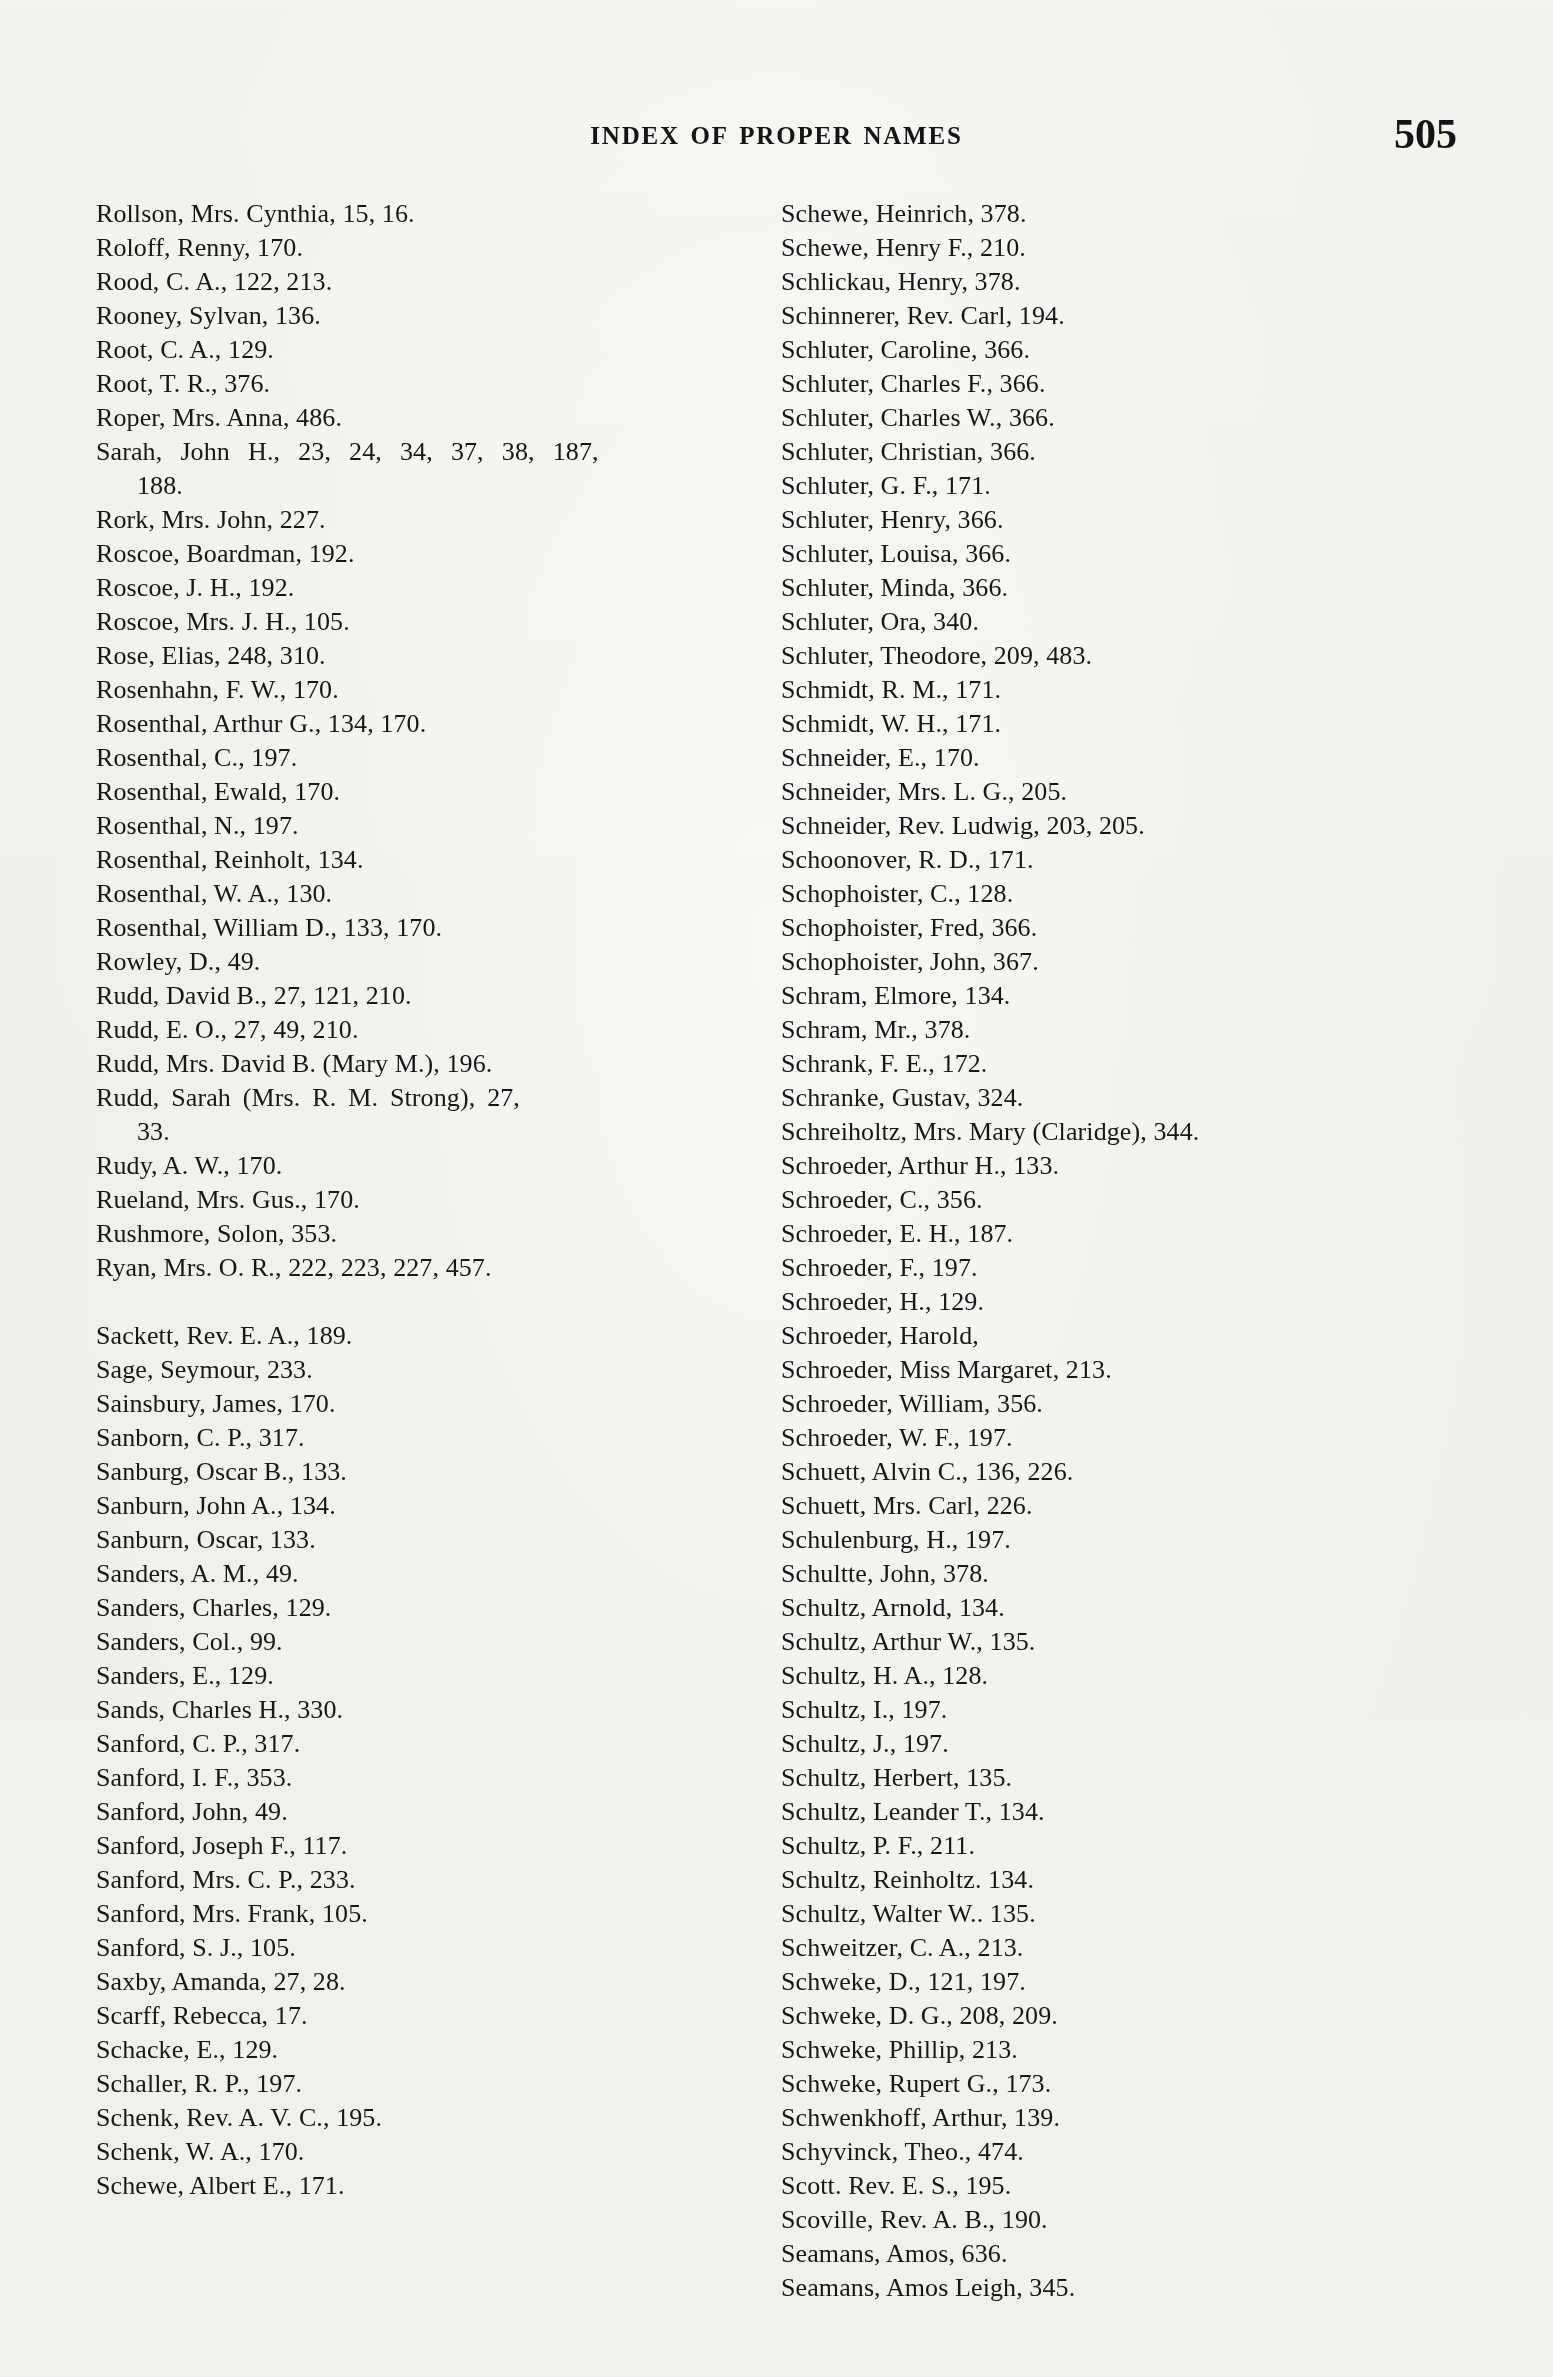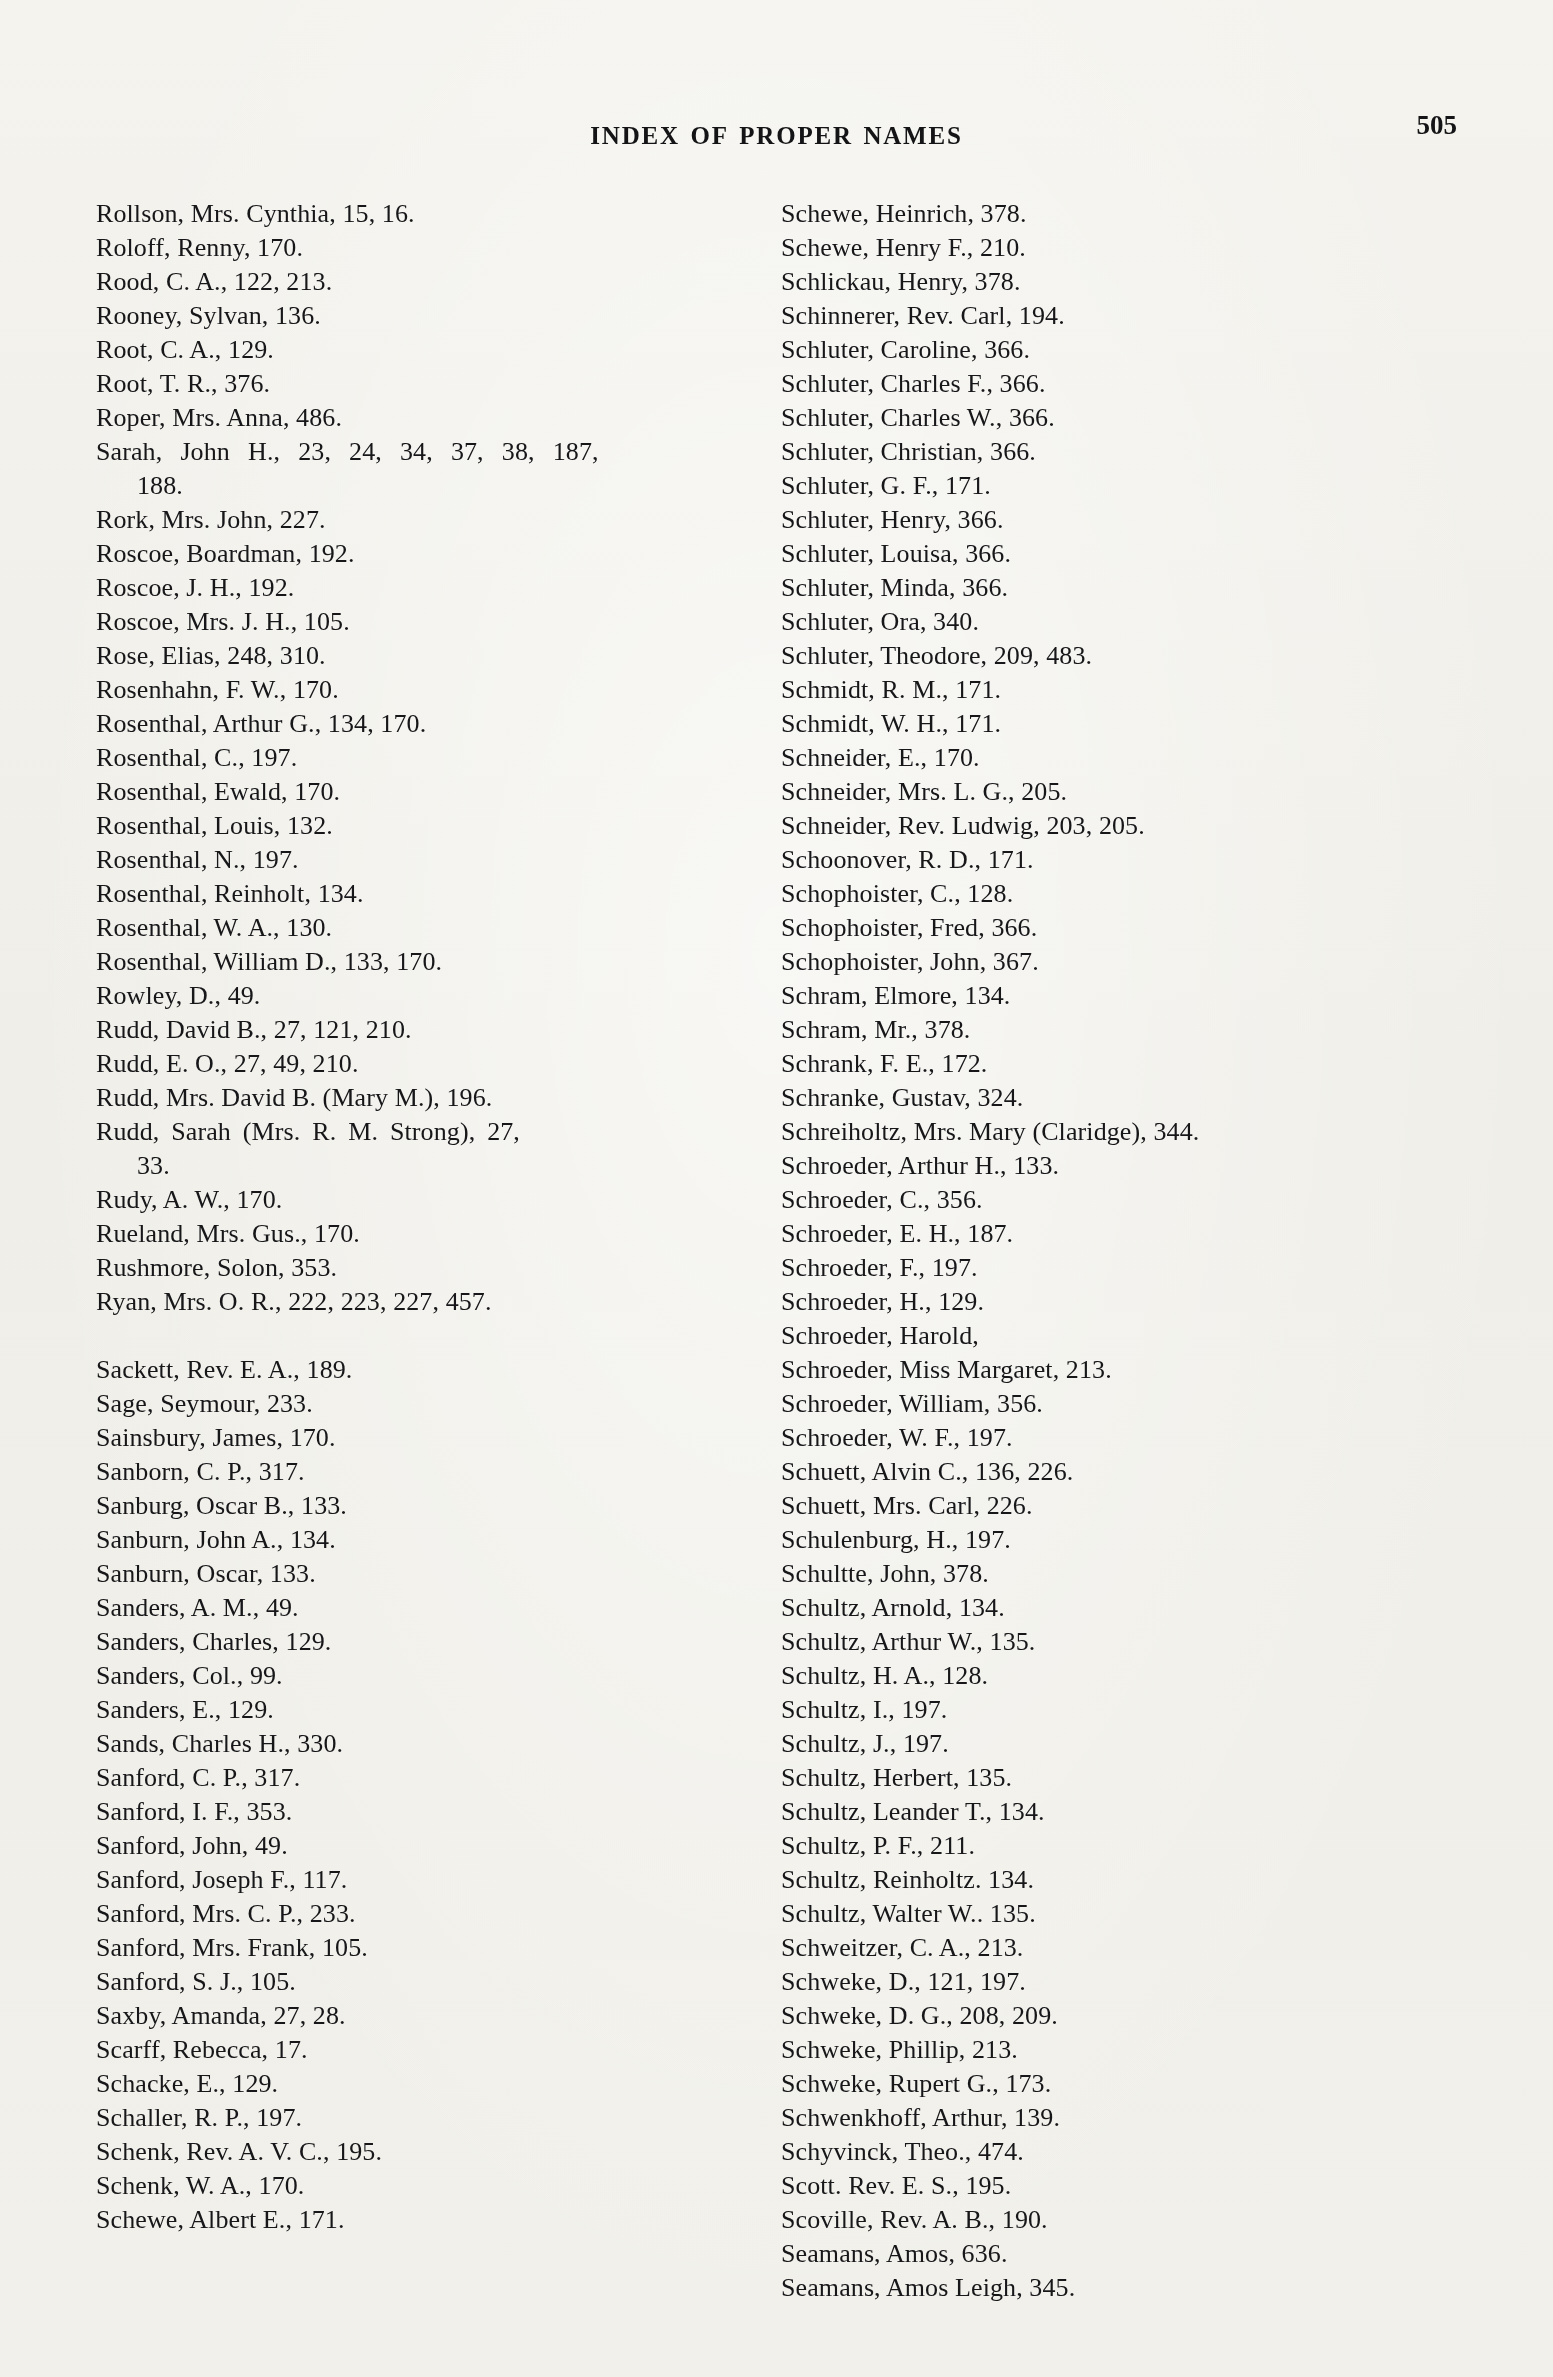--- a/index.html
+++ b/index.html
@@ -44,21 +44,21 @@
     font-variant: small-caps;
     text-transform: lowercase;
     font-weight: 700;
     color: #141416;
   }
   .running-head::first-letter { font-size: 35px; }
   .folio {
     position: absolute;
     right: 96px;
     top: -3.5px;
-    font-size: 27px;
+    font-size: 42px;
     font-weight: 700;
     letter-spacing: 0px;
     color: #141416;
   }
 
   .columns {
     position: absolute;
     top: 197px;
     left: 96px;
     right: 84px;
@@ -111,21 +111,20 @@
         <div class="entry cont">188.</div>
         <div class="entry">Rork, Mrs. John, 227.</div>
         <div class="entry">Roscoe, Boardman, 192.</div>
         <div class="entry">Roscoe, J. H., 192.</div>
         <div class="entry">Roscoe, Mrs. J. H., 105.</div>
         <div class="entry">Rose, Elias, 248, 310.</div>
         <div class="entry">Rosenhahn, F. W., 170.</div>
         <div class="entry">Rosenthal, Arthur G., 134, 170.</div>
         <div class="entry">Rosenthal, C., 197.</div>
         <div class="entry">Rosenthal, Ewald, 170.</div>
-        <div class="entry">Rosenthal, Louis, 132.</div>
         <div class="entry">Rosenthal, N., 197.</div>
         <div class="entry">Rosenthal, Reinholt, 134.</div>
         <div class="entry">Rosenthal, W. A., 130.</div>
         <div class="entry">Rosenthal, William D., 133, 170.</div>
         <div class="entry">Rowley, D., 49.</div>
         <div class="entry">Rudd, David B., 27, 121, 210.</div>
         <div class="entry">Rudd, E. O., 27, 49, 210.</div>
         <div class="entry">Rudd, Mrs. David B. (Mary M.), 196.</div>
         <div class="entry spaced">Rudd, Sarah (Mrs. R. M. Strong), 27,</div>
         <div class="entry cont">33.</div>

